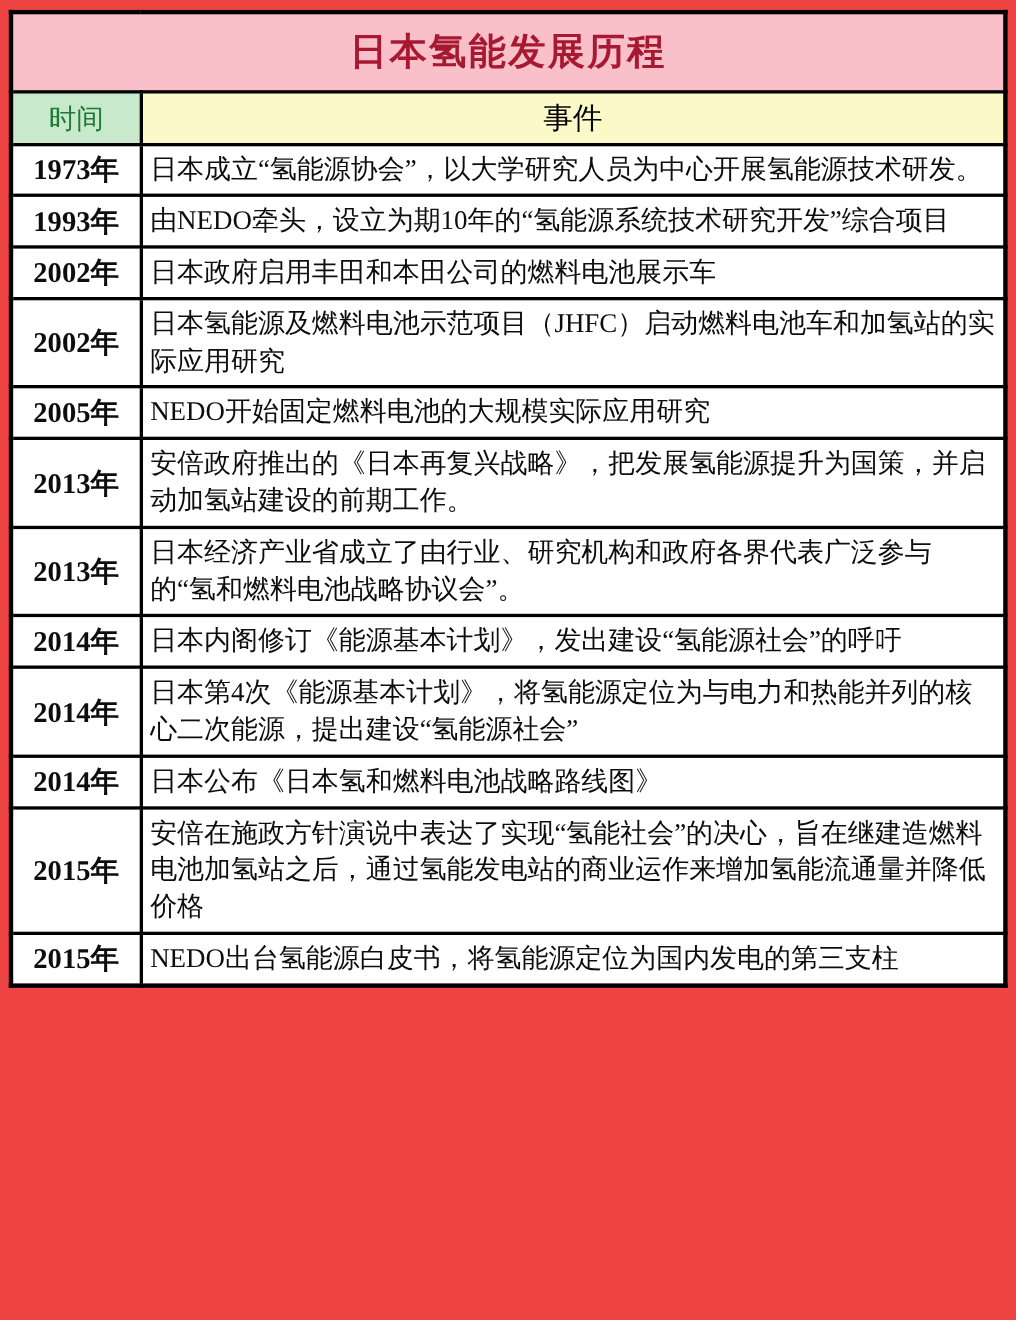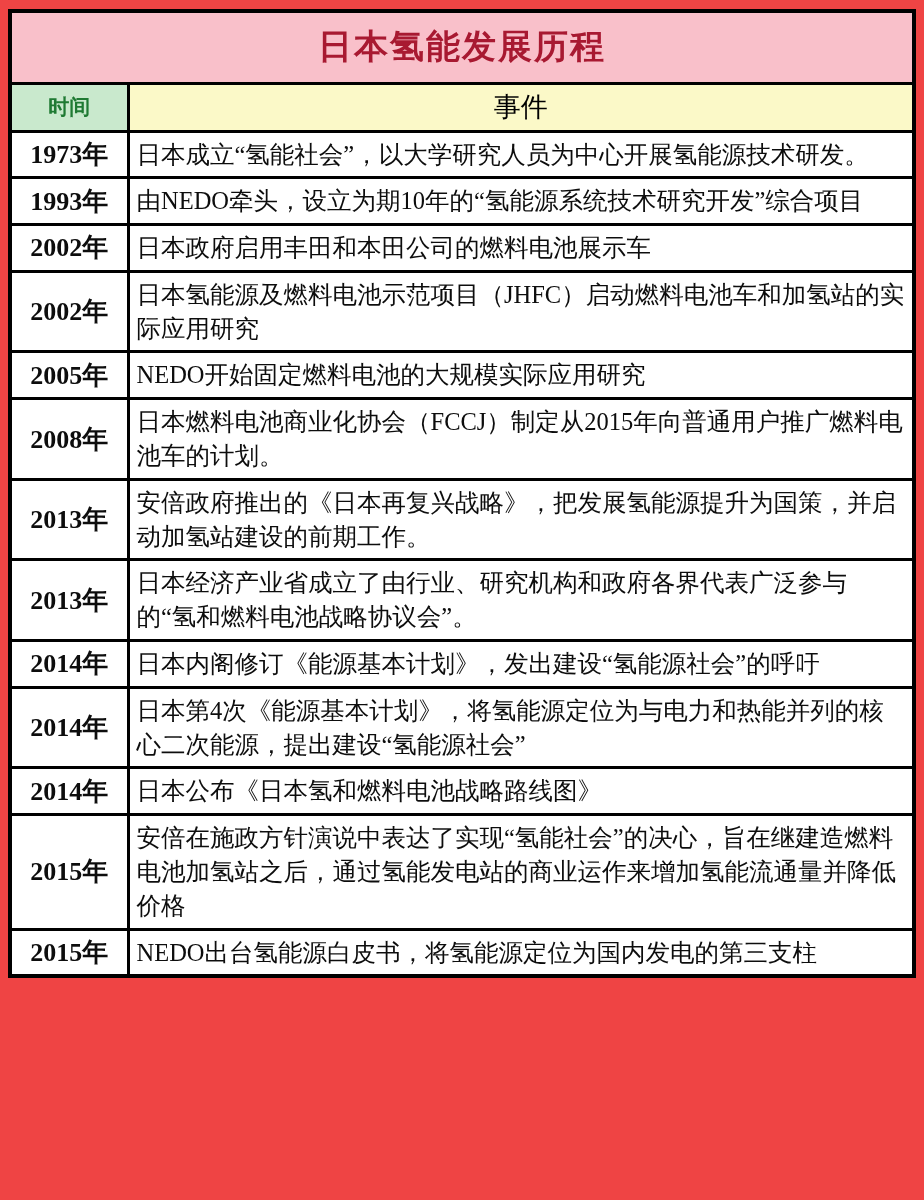--- a/index.html
+++ b/index.html
@@ -33,22 +33,22 @@
     font-weight: bold;
     text-align: center;
     height: 72px;
     letter-spacing: 2px;
     vertical-align: middle;
   }
   .col-time { width: 118px; }
   .head-time {
     background: var(--time-head-bg, #c9e9cd);
     color: var(--time-head-fg, #1f7a33);
-    font-size: 21px;
-    font-weight: bold;
+    font-size: 25px;
+    font-weight: normal;
     text-align: center;
     height: 48px;
     vertical-align: middle;
   }
   .head-event {
     background: var(--event-head-bg, #fbf9c8);
     color: #000000;
     font-size: 27px;
     font-weight: normal;
     text-align: center;
@@ -88,21 +88,21 @@
         <td class="title-cell" colspan="2">日本氢能发展历程</td>
       </tr>
       <tr>
         <th class="head-time">时间</th>
         <th class="head-event">事件</th>
       </tr>
     </thead>
     <tbody>
   <tr>
     <td class="time-cell">1973年</td>
-    <td class="event-cell">日本成立“氢能社会”，以大学研究人员为中心开展氢能源技术研发。</td>
+    <td class="event-cell">日本成立“氢能源协会”，以大学研究人员为中心开展氢能源技术研发。</td>
   </tr>
 
 
 
   <tr>
     <td class="time-cell">1993年</td>
     <td class="event-cell">由NEDO牵头，设立为期10年的“氢能源系统技术研究开发”综合项目</td>
   </tr>
 
   <tr>
@@ -113,24 +113,20 @@
   <tr>
     <td class="time-cell">2002年</td>
     <td class="event-cell">日本氢能源及燃料电池示范项目（JHFC）启动燃料电池车和加氢站的实际应用研究</td>
   </tr>
 
   <tr>
     <td class="time-cell">2005年</td>
     <td class="event-cell">NEDO开始固定燃料电池的大规模实际应用研究</td>
   </tr>
 
-  <tr>
-    <td class="time-cell">2008年</td>
-    <td class="event-cell">日本燃料电池商业化协会（FCCJ）制定从2015年向普通用户推广燃料电池车的计划。</td>
-  </tr>
 
   <tr>
     <td class="time-cell">2013年</td>
     <td class="event-cell">安倍政府推出的《日本再复兴战略》，把发展氢能源提升为国策，并启动加氢站建设的前期工作。</td>
   </tr>
 
   <tr>
     <td class="time-cell">2013年</td>
     <td class="event-cell">日本经济产业省成立了由行业、研究机构和政府各界代表广泛参与的“氢和燃料电池战略协议会”。</td>
   </tr>

